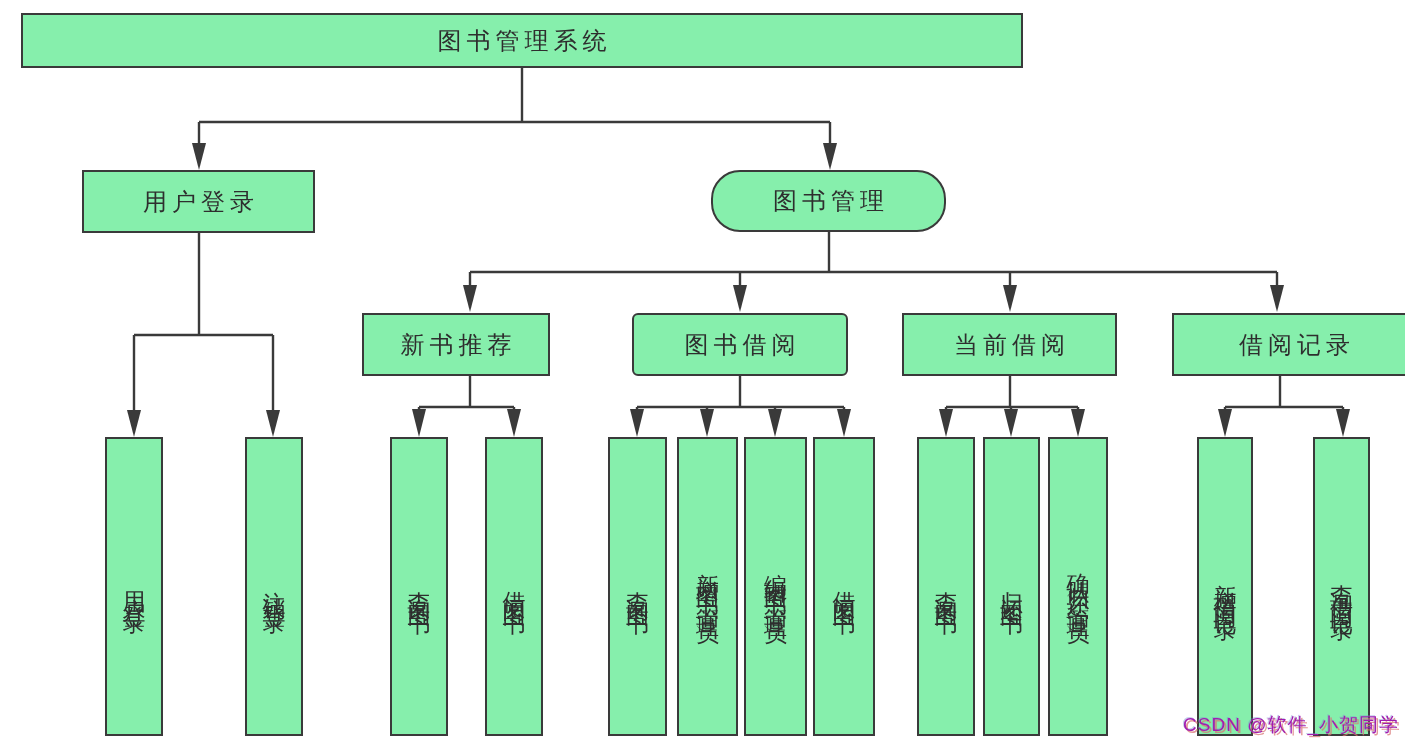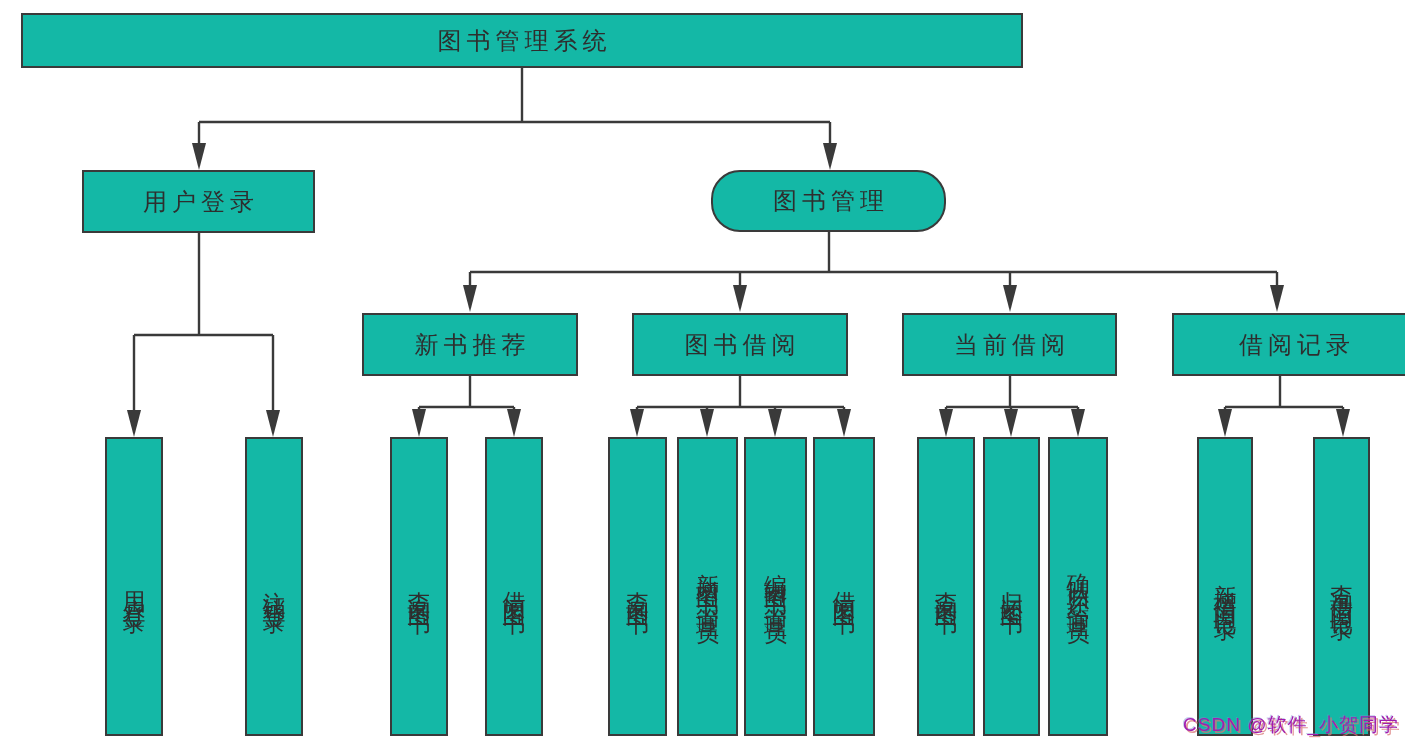--- a/index.html
+++ b/index.html
@@ -29,21 +29,21 @@
     stroke-width: 2.4;
   }
   .wires polygon {
     fill: #3a3a3a;
     stroke: none;
   }
   .node {
     position: absolute;
     box-sizing: border-box;
     border: 2.5px solid #3a3a3a;
-    background: #14b8a6;
+    background: #86efac;
     display: flex;
     align-items: center;
     justify-content: center;
     color: #2e2e2e;
   }
   .node.h .label {
     font-size: 24px;
     letter-spacing: 5px;
     text-indent: 5px;
     white-space: nowrap;
@@ -119,24 +119,24 @@
     <span class="label">图书管理系统</span>
   </div>
 
   <div class="node h" style="left:82px; top:170px; width:233px; height:63px;">
     <span class="label">用户登录</span>
   </div>
   <div class="node h" style="left:711px; top:170px; width:235px; height:62px;border-radius:29px;">
     <span class="label">图书管理</span>
   </div>
 
-  <div class="node h" style="left:362px; top:313px; width:216px; height:63px;">
+  <div class="node h" style="left:362px; top:313px; width:188px; height:63px;">
     <span class="label">新书推荐</span>
   </div>
-  <div class="node h" style="left:632px; top:313px; width:216px; height:63px;">
+  <div class="node h" style="left:632px; top:313px; width:216px; height:63px;border-radius:6px;">
     <span class="label">图书借阅</span>
   </div>
   <div class="node h" style="left:902px; top:313px; width:215px; height:63px;text-align:center;">
     <span class="label">当前借阅</span>
   </div>
   <div class="node h" style="left:1172px; top:313px; width:245px; height:63px;">
     <span class="label">借阅记录</span>
   </div>
 
   <div class="node v" style="left:105px; top:437px; width:58px; height:299px;">

